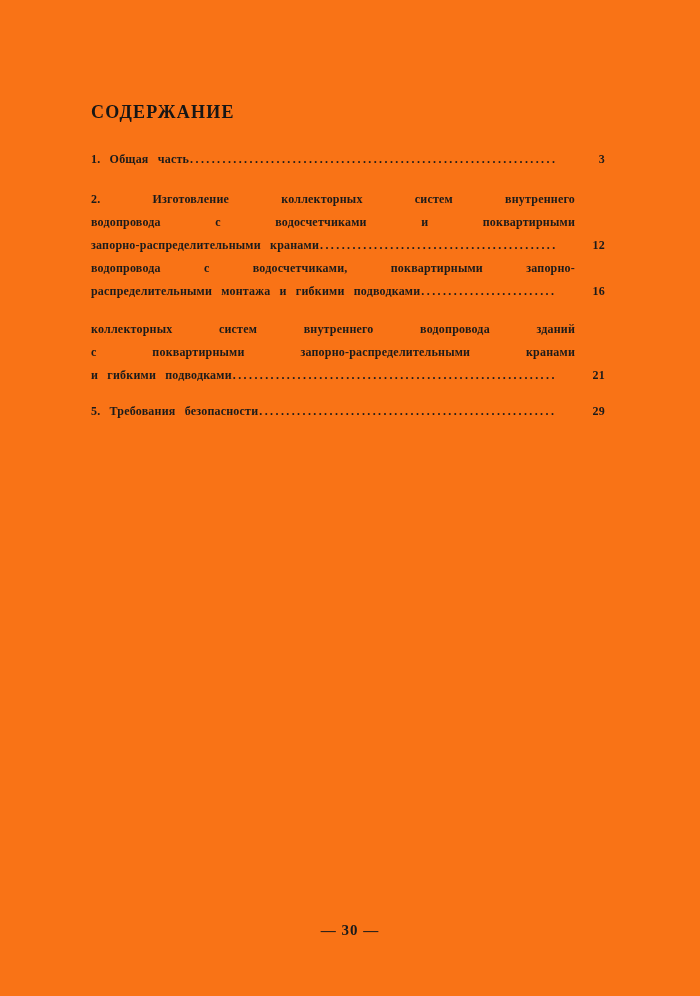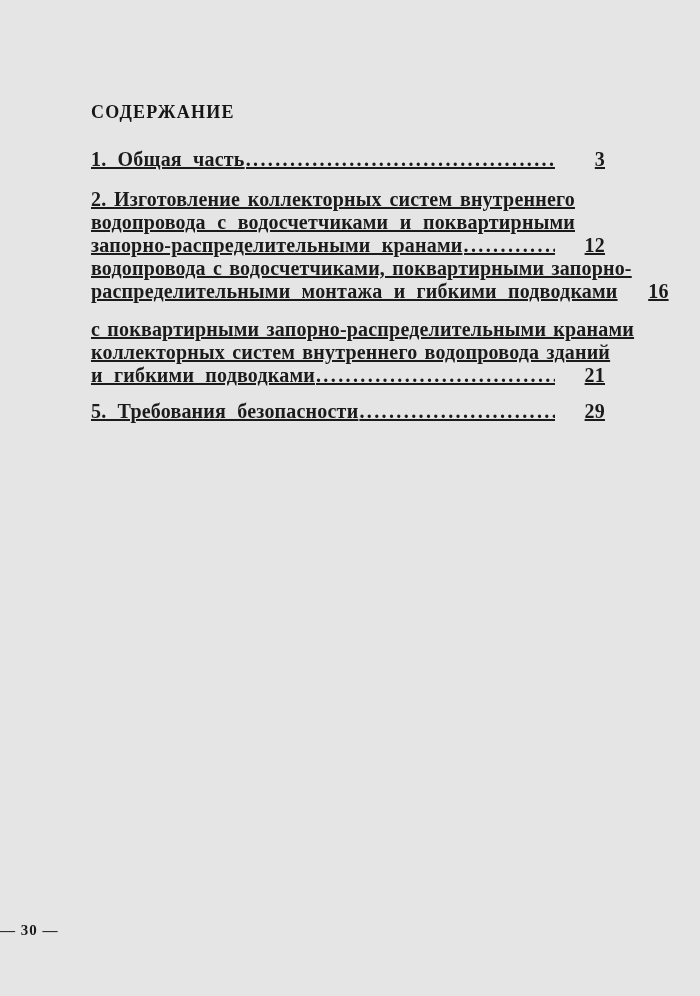--- a/index.html
+++ b/index.html
@@ -4,43 +4,42 @@
 <style>
   * { margin: 0; padding: 0; box-sizing: border-box; }
   html, body {
     width: 700px; height: 996px;
     background: #ffffff;
     font-family: "Liberation Serif", "DejaVu Serif", serif;
   }
   .page {
     position: relative;
     width: 700px; height: 996px;
-    background: #e5e5e5;
+    background: #f97316;
     color: #1b1b1b;
     overflow: hidden;
   }
   .content {
     position: absolute;
     left: 91px; top: 101px;
     width: 514px;
   }
   .title {
     font-size: 18px;
     font-weight: bold;
     letter-spacing: 1.2px;
     line-height: 23px;
     margin-bottom: 24px;
     color: #161616;
   }
   .entry {
-    font-size: 20px;
+    font-size: 12px;
     font-weight: bold;
     line-height: 23px;
     letter-spacing: 0.2px;
-    text-decoration: underline;
   }
   .entry.mb17 { margin-bottom: 17px; }
   .entry.mb14 { }
   .entry.mb15 { margin-bottom: 15px; }
   .entry.mb13 { margin-bottom: 13px; }
   .body-line {
     width: 484px;
     text-align: justify;
     text-align-last: justify;
     word-spacing: 2px;
@@ -67,20 +66,21 @@
   }
   .pagenum {
     flex: 0 0 auto;
     min-width: 28px;
     text-align: right;
   }
   .footer {
     position: absolute;
     left: 0; top: 922px;
     width: 700px;
+    text-align: center;
     font-size: 15px;
     font-weight: bold;
     letter-spacing: 1px;
     color: #1b1b1b;
   }
 </style>
 </head>
 <body>
 
 <div class="page">
@@ -109,22 +109,22 @@
     <div class="entry mb15">
       <div class="body-line">водопровода с водосчетчиками, поквартирными запорно-</div>
       <div class="final-line">
         <span class="final-text">распределительными монтажа и гибкими подводками</span>
         <span class="dots">....................................................................................................</span>
         <span class="pagenum">16</span>
       </div>
     </div>
 
     <div class="entry mb13">
+      <div class="body-line">коллекторных систем внутреннего водопровода зданий</div>
       <div class="body-line">с поквартирными запорно-распределительными кранами</div>
-      <div class="body-line">коллекторных систем внутреннего водопровода зданий</div>
       <div class="final-line">
         <span class="final-text">и гибкими подводками</span>
         <span class="dots">....................................................................................................</span>
         <span class="pagenum">21</span>
       </div>
     </div>
 
     <div class="entry">
       <div class="final-line">
         <span class="final-text">5. Требования безопасности</span>

